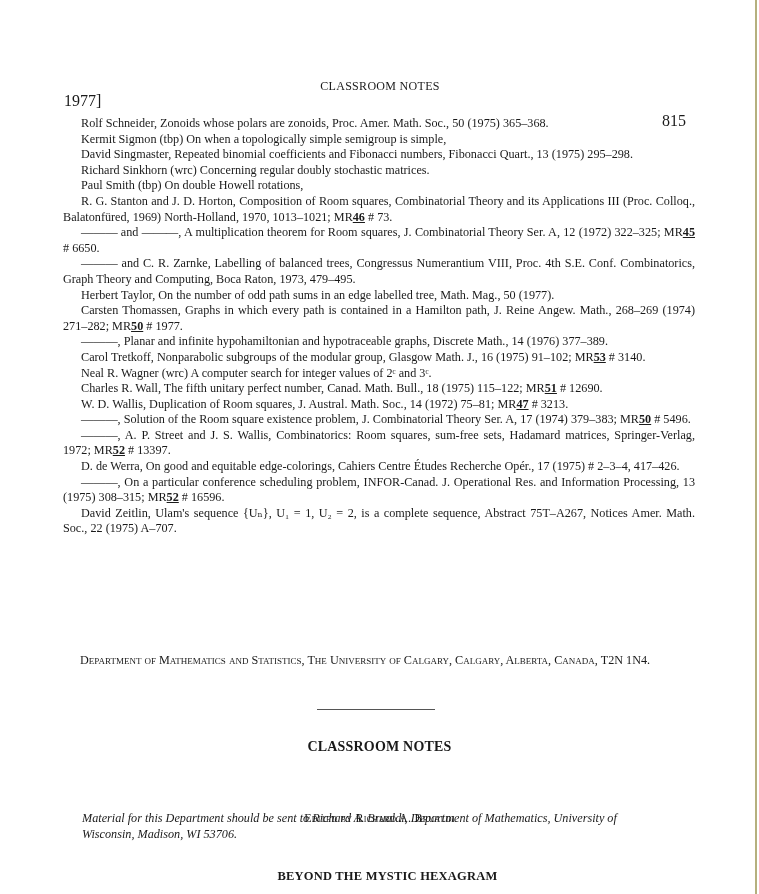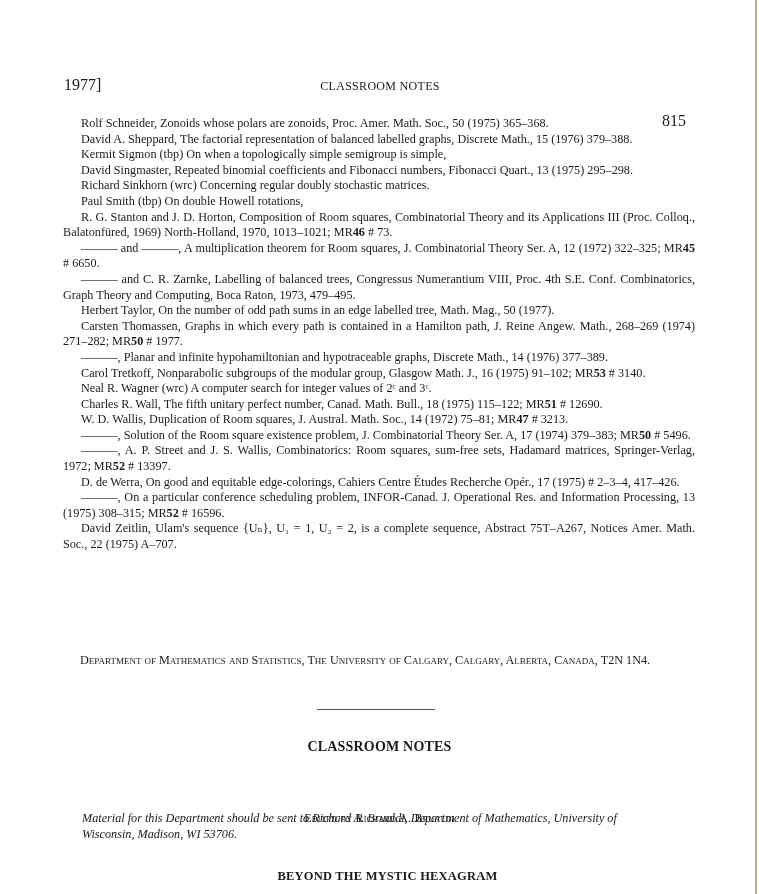--- a/index.html
+++ b/index.html
@@ -1,25 +1,25 @@
 <!DOCTYPE html>
 <html><head>
 <meta charset="utf-8">
 <style>
   html, body { margin: 0; padding: 0; background: #ffffff; }
   body { width: 759px; height: 894px; position: relative; overflow: hidden;
          font-family: "Liberation Serif", "DejaVu Serif", serif; color: #1a1a1a; }
   .edge-line { position: absolute; top: 0; right: 2px; width: 2px; height: 894px; background: #b5b07e; }
   .running-head { position: absolute; top: 76px; left: 64px; width: 632px; height: 20px; font-size: 16px; }
-  .rh-year { position: absolute; left: 0; top: 0; text-align: right; }
+  .rh-year { position: absolute; left: 0; top: 16px; text-align: right; }
   .rh-title { position: absolute; left: 0; width: 100%; text-align: center; top: 3px; font-size: 12px; letter-spacing: 0.3px; }
   .rh-page { position: absolute; right: 10px; top: 0; margin-top: 36px; }
   .refs { position: absolute; top: 116px; left: 63px; width: 632px; font-size: 12.2px; line-height: 15.6px; }
   .ref { text-indent: 18px; text-align: justify; margin: 0; }
-  .ref b { font-weight: bold; }
+  .ref b { font-weight: bold; text-decoration: underline; }
   .address { position: absolute; top: 653px; left: 62px; width: 632px; font-size: 12.2px; line-height: 15.6px; text-indent: 18px; }
   .sc { font-variant: small-caps; }
   .rule { position: absolute; top: 709px; left: 317px; width: 118px; height: 1px; background: #555; }
   .sect-title { position: absolute; top: 739px; left: 0; width: 759px; text-align: center; font-weight: bold; font-size: 14px; letter-spacing: 0.2px; }
   .editor { position: absolute; top: 811px; left: 0; width: 759px; text-align: center; font-size: 12px; font-variant: small-caps; letter-spacing: 0.3px; }
   .material { position: absolute; top: 810px; left: 82px; width: 590px; font-style: italic; font-size: 12.2px; line-height: 16px; }
   .article-title { position: absolute; top: 869px; left: 0; width: 759px; text-align: center; font-weight: bold; font-size: 12.5px; letter-spacing: 0.2px; padding-left: 8px; }
 </style>
 </head>
 <body>
@@ -27,21 +27,20 @@
 <div class="edge-line"></div>
 
 <div class="running-head">
   <span class="rh-year">1977]</span>
   <span class="rh-title">CLASSROOM NOTES</span>
   <span class="rh-page">815</span>
 </div>
 
 <div class="refs" id="refs">
     <p class="ref"><span>Rolf Schneider, Zonoids whose polars are zonoids, Proc. Amer. Math. Soc., 50 (1975) 365–368.</span></p>
-    <p class="ref"><span>David A. Sheppard, The factorial representation of balanced labelled graphs, Discrete Math., 15 (1976) 379–388.</span></p>
     <p class="ref"><span>Kermit Sigmon (tbp) On when a topologically simple semigroup is simple,</span></p>
     <p class="ref"><span>David Singmaster, Repeated binomial coefficients and Fibonacci numbers, Fibonacci Quart., 13 (1975) 295–298.</span></p>
     <p class="ref"><span>Richard Sinkhorn (wrc) Concerning regular doubly stochastic matrices.</span></p>
     <p class="ref"><span>Paul Smith (tbp) On double Howell rotations,</span></p>
     <p class="ref"><span>R. G. Stanton and J. D. Horton, Composition of Room squares, Combinatorial Theory and its Applications III (Proc. Colloq., Balatonfüred, 1969) North-Holland, 1970, 1013–1021; </span><span>MR</span><b>46</b><span> # </span><span>73.</span></p>
     <p class="ref"><span>——— and ———, A multiplication theorem for Room squares, J. Combinatorial Theory Ser. A, 12 (1972) 322–325; </span><span>MR</span><b>45</b><span> # </span><span>6650.</span></p>
     <p class="ref"><span>——— and C. R. Zarnke, Labelling of balanced trees, Congressus Numerantium VIII, Proc. 4th S.E. Conf. Combinatorics, Graph Theory and Computing, Boca Raton, 1973, 479–495.</span></p>
     <p class="ref"><span>Herbert Taylor, On the number of odd path sums in an edge labelled tree, Math. Mag., 50 (1977).</span></p>
     <p class="ref"><span>Carsten Thomassen, Graphs in which every path is contained in a Hamilton path, J. Reine Angew. Math., 268–269 (1974) 271–282; </span><span>MR</span><b>50</b><span> # </span><span>1977.</span></p>
     <p class="ref"><span>———, Planar and infinite hypohamiltonian and hypotraceable graphs, Discrete Math., 14 (1976) 377–389.</span></p>

